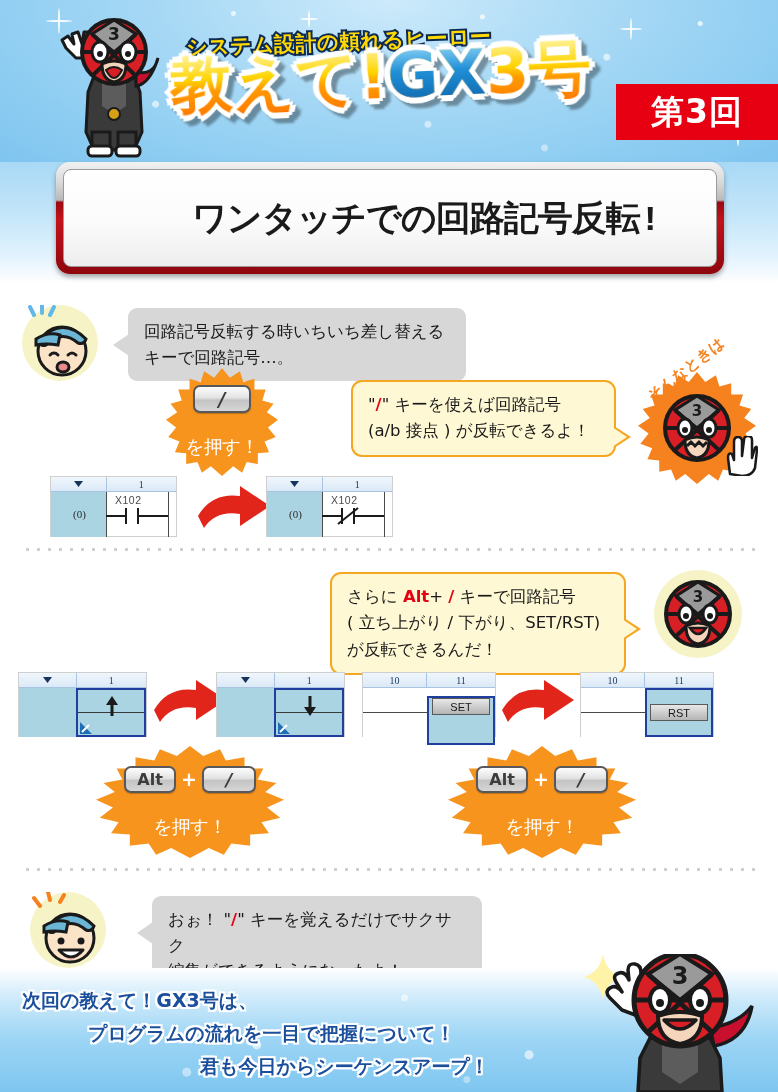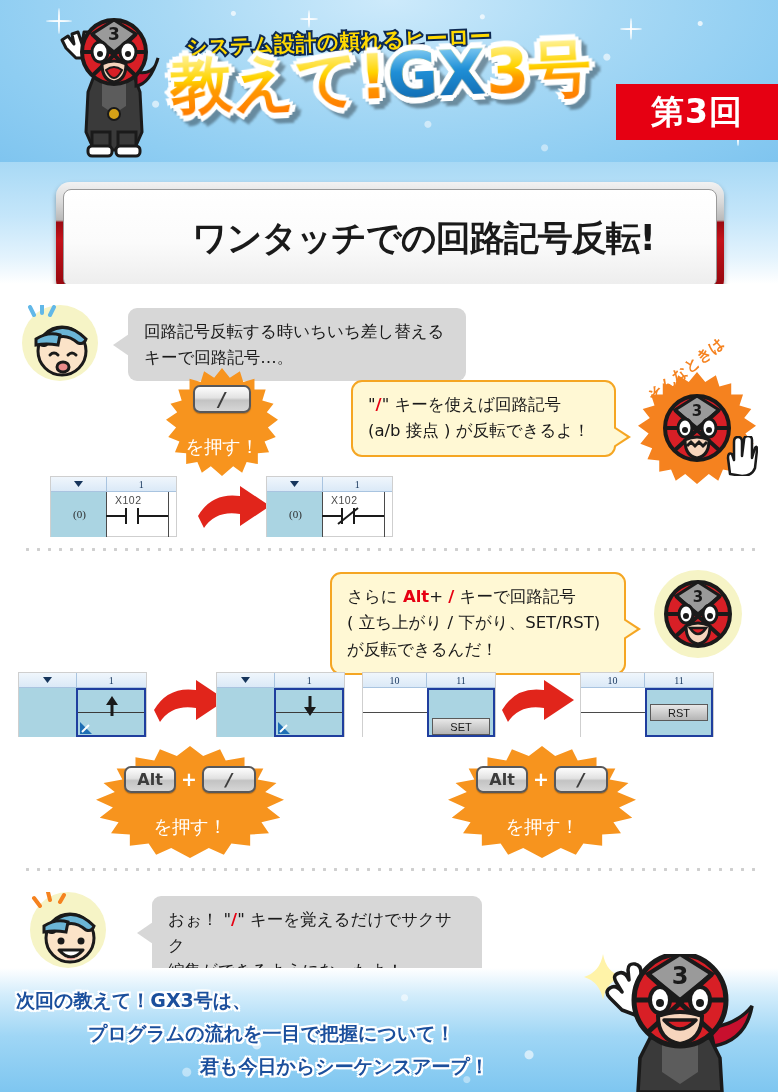--- a/index.html
+++ b/index.html
@@ -67,26 +67,27 @@
     color: #fff; font-size: 33px; font-weight: bold; letter-spacing: 1px;
   }
 
   
   .hero-header { position: absolute; left: 58px; top: 14px; width: 112px; height: 144px; }
 
   
   .titlebar-zone { position: absolute; left: 0; top: 162px; width: 778px; height: 122px;
     background: linear-gradient(180deg, #a8d9f5 0%, #c5e6fa 45%, #e3f3fd 78%, #ffffff 100%); }
   .titlebar {
-    position: absolute; left: 56px; top: 20px; width: 668px; height: 112px;
+    position: absolute; left: 56px; top: 0; width: 668px; height: 112px;
     border-radius: 14px;
     background: linear-gradient(180deg, #f2f2f2 0%, #d9d9d9 18%, #b9b9b9 34%,
                 #9c0a12 36%, #c4121a 52%, #8e060d 100%);
     box-shadow: 0 3px 5px rgba(0,0,0,.35);
     padding: 7px;
+    font-family: Liberation Mono, monospace;
   }
   .titlebar-inner {
     width: 100%; height: 100%; border-radius: 8px;
     background: linear-gradient(180deg, #ffffff 0%, #fbfbfb 55%, #ededed 100%);
     border: 1px solid #9a9a9a;
     display: flex; align-items: center;
   }
   .titlebar-text {
     margin-left: 128px; font-size: 35px; font-weight: bold; color: #1a1a1a;
     letter-spacing: -1px; white-space: nowrap;
@@ -441,22 +442,22 @@
     </div>
   </div>
 
   <div class="ladder" style="left:362px; top:388px; width:134px; height:65px;">
     <div class="lhead">
       <div class="lhead-cell" style="width:64px;">10</div>
       <div class="lhead-cell" style="width:68px; border-right:none;">11</div>
     </div>
     <div class="lbody" style="height:49px; background:#ffffff;">
       <div style="position:absolute;left:0;top:24px;width:66px;height:1px;background:#4a4a4a;"></div>
-      <div style="position:absolute;left:64px;top:0;width:68px;height:49px;border:2px solid #1f3e9e;
-                  background:#aad4e2; display:flex; align-items:flex-end; justify-content:center;">
+      <div style="position:absolute;left:64px;top:8px;width:68px;height:49px;border:2px solid #1f3e9e;
+                  background:#aad4e2; display:flex; align-items:flex-start; justify-content:center;">
         <div style="width:58px;height:17px;border:1px solid #5a5a5a;
                     background:linear-gradient(180deg,#e8e8e8 0%,#b4b4b4 100%);
                     display:flex;align-items:center;justify-content:center;
                     font-size:11px;color:#1a1a1a;font-family:'Liberation Sans',sans-serif;">SET</div>
       </div>
     </div>
   </div>
 
   <svg class="arrow-red" style="left:500px; top:396px;" width="76" height="48" viewBox="0 0 76 48">
     <path d="M2 30 Q16 6 44 10 L44 0 L74 20 L44 40 L44 28 Q20 24 8 42 Z" fill="#e1251b"></path>
@@ -518,21 +519,21 @@
     </svg>
   </div>
 
   <div class="bubble-gray" style="left:152px; top:612px; width:330px;">
     <div><span>おぉ！ "</span><span class="slash-red">/</span><span>" キーを覚えるだけでサクサク</span></div>
     <div>編集ができるようになったよ！</div>
   </div>
 </div>
 
 <div class="footer">
-  <div class="footer-line" style="left:16px; top:20px;">次回の教えて！GX3号は、</div>
+  <div class="footer-line" style="left:22px; top:20px;">次回の教えて！GX3号は、</div>
   <div class="footer-line" style="left:200px; top:86px;">君も今日からシーケンスアープ！</div>
   <div class="footer-line" style="left:88px; top:53px;">プログラムの流れを一目で把握について！</div>
 
   <svg style="position:absolute; left:584px; top:-14px;" width="38" height="46" viewBox="0 0 38 46">
     <path d="M19 0 Q22 18 38 23 Q22 28 19 46 Q16 28 0 23 Q16 18 19 0 Z" fill="#fff3a8"></path>
   </svg>
 
   <svg style="position:absolute; right:8px; top:-14px;" width="178" height="138" viewBox="0 0 178 138">
     <path d="M46 62 L30 56 L18 44 Q12 38 18 34 Q24 30 30 38 L24 28 Q20 21 27 19 Q33 17 37 26
              L36 16 Q36 9 43 10 Q49 11 49 19 L52 30 L56 44 Z" fill="#ffffff" stroke="#1a1a1a" stroke-width="3.5" stroke-linejoin="round"></path>

